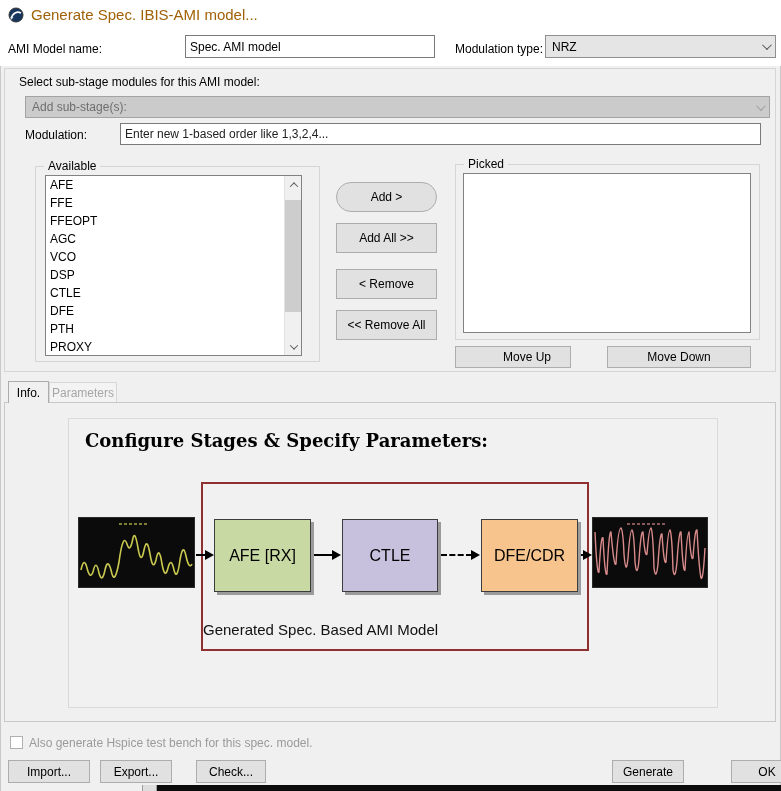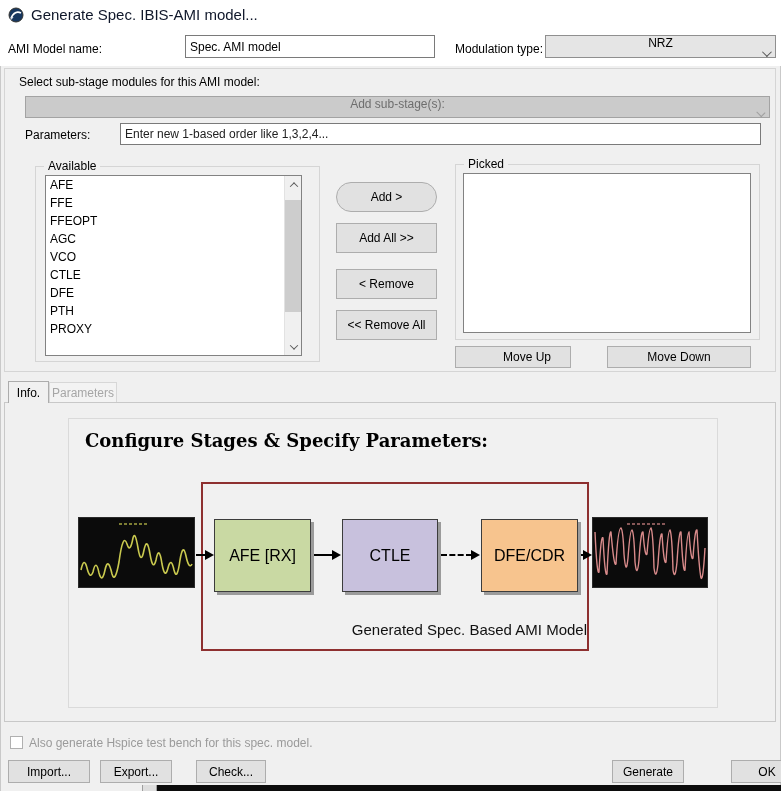--- a/index.html
+++ b/index.html
@@ -6,30 +6,30 @@
   html,body { background:#dcdcdc; }
   .window {
     position:relative; width:781px; height:791px;
     background:#f0f0f0; overflow:hidden;
     font-family:"Liberation Sans", sans-serif; font-size:12px; color:#000;
     box-shadow: inset 1px 0 0 #c9c9c9, inset -1px 0 0 #c9c9c9;
   }
   .top-section { position:absolute; left:0; top:0; width:781px; height:66px; background:#ffffff; }
   .titlebar { position:absolute; left:0; top:0; width:781px; height:30px; background:#ffffff; }
   .app-icon { position:absolute; left:8px; top:7px; width:16px; height:16px; }
-  .title-text { position:absolute; left:31px; top:6px; font-size:15px; color:#0f172a; }
+  .title-text { position:absolute; left:31px; top:6px; font-size:15px; color:#a16207; }
 
   .lbl { position:absolute; color:#000; white-space:nowrap; }
   .txt-input {
     position:absolute; background:#fff; border:1px solid #7a7a7a;
     font-family:"Liberation Sans",sans-serif; font-size:12px; padding:8px 4px; color:#000;
   }
   .combo {
     position:absolute; background:#e5e5e5; border:1px solid #8f8f8f;
-    display:flex; align-items:center; padding:0 6px; cursor:default;flex-direction:column;
+    display:flex; align-items:center; padding:0 6px; cursor:default;
   }
   .combo .chev { margin-left:auto; }
   .chev { width:7px; height:7px; border-right:1.5px solid #555; border-bottom:1.5px solid #555;
           transform:rotate(45deg) translateY(-2px); display:inline-block; }
   .combo.disabled { background:#cbcbcb; border-color:#a3a3a3; color:#6e6e6e; }
   .combo.disabled .chev { border-color:#9f9f9f; }
 
   .groupbox { position:absolute; border:1px solid #d5d5d5; }
   .gb-label { position:absolute; top:-8px; left:8px; background:#f0f0f0; padding:0 4px; white-space:nowrap; }
   .gb-title-inside { position:absolute; left:14px; top:6px; white-space:nowrap; }
@@ -51,21 +51,21 @@
   }
 
   .tab { position:absolute; display:flex; align-items:center; justify-content:center; }
   .tab.active { background:#f0f0f0; border:1px solid #acacac; border-bottom:none; z-index:2; color:#000; }
   .tab.inactive { background:#f3f3f3; border:1px solid #d7d7d7; border-bottom:none; color:#a6a6a6; }
   .tab-panel { position:absolute; left:4px; top:402px; width:772px; height:320px; border:1px solid #c8c8c8; background:#f0f0f0; }
   .inner-panel { position:absolute; left:68px; top:418px; width:650px; height:290px; background:#f1f1f1; border:1px solid #dadada; }
 
   .diagram-heading { position:absolute; left:85px; top:430px; font-family:"DejaVu Serif",serif; font-weight:bold; font-size:18px; color:#000; }
   .red-container { position:absolute; left:201px; top:482px; width:388px; height:169px; border:2px solid #8e3030; }
-  .red-container-label { position:absolute; left:0; right:0; bottom:11px; text-align:right; font-size:15px; color:#111; }
+  .red-container-label { position:absolute; left:0; right:0; bottom:11px; text-align:left; font-size:15px; color:#111; }
 
   .wavebox { position:absolute; background:#0b0b0b; border:1px solid #2a2a2a; }
   .stage-box {
     position:absolute; border:1.5px solid #3c3c3c; box-shadow:3px 3px 0 0 #9b9b9b;
     display:flex; align-items:center; justify-content:center; font-size:16px; color:#000;
   }
   .arrow-line { position:absolute; height:2px; background:#000; }
   .arrow-line.dashed { height:0; background:none; border-top:2px dashed #000; }
   .arrow-head { position:absolute; width:0; height:0; border-top:5px solid transparent; border-bottom:5px solid transparent; border-left:9px solid #000; }
 
@@ -101,33 +101,34 @@
 
   <div class="groupbox" style="left:4px; top:68px; width:772px; height:304px;">
     <div class="gb-title-inside">Select sub-stage modules for this AMI model:</div>
   </div>
 
   <div class="combo disabled" style="left:25px; top:96px; width:745px; height:22px;">
     <span>Add sub-stage(s):</span>
     <span class="chev"></span>
   </div>
 
-  <div class="lbl" style="left:25px; top:128px;">Parameters:</div>
+  <div class="lbl" style="left:25px; top:128px;">Modulation:</div>
   <input class="txt-input" style="left: 120px; top: 123px; width: 641px; height: 22px; color: rgb(34, 34, 34);" value="Enter new 1-based order like 1,3,2,4...">
 
   <div class="groupbox" style="left:35px; top:166px; width:285px; height:196px;">
     <div class="gb-label">Available</div>
   </div>
   <div class="listbox" style="left:45px; top:175px; width:257px; height:181px;">
     <div style="margin-right:17px;">
         <div class="list-item">AFE</div>
         <div class="list-item">FFE</div>
         <div class="list-item">FFEOPT</div>
         <div class="list-item">AGC</div>
         <div class="list-item">VCO</div>
+        <div class="list-item">DSP</div>
         <div class="list-item">CTLE</div>
         <div class="list-item">DFE</div>
         <div class="list-item">PTH</div>
         <div class="list-item">PROXY</div>
       </div>
     <div class="scrollbar">
       <div class="sb-btn sb-up">
           <span class="sb-chev"></span>
         </div>
       <div class="sb-thumb"></div>

